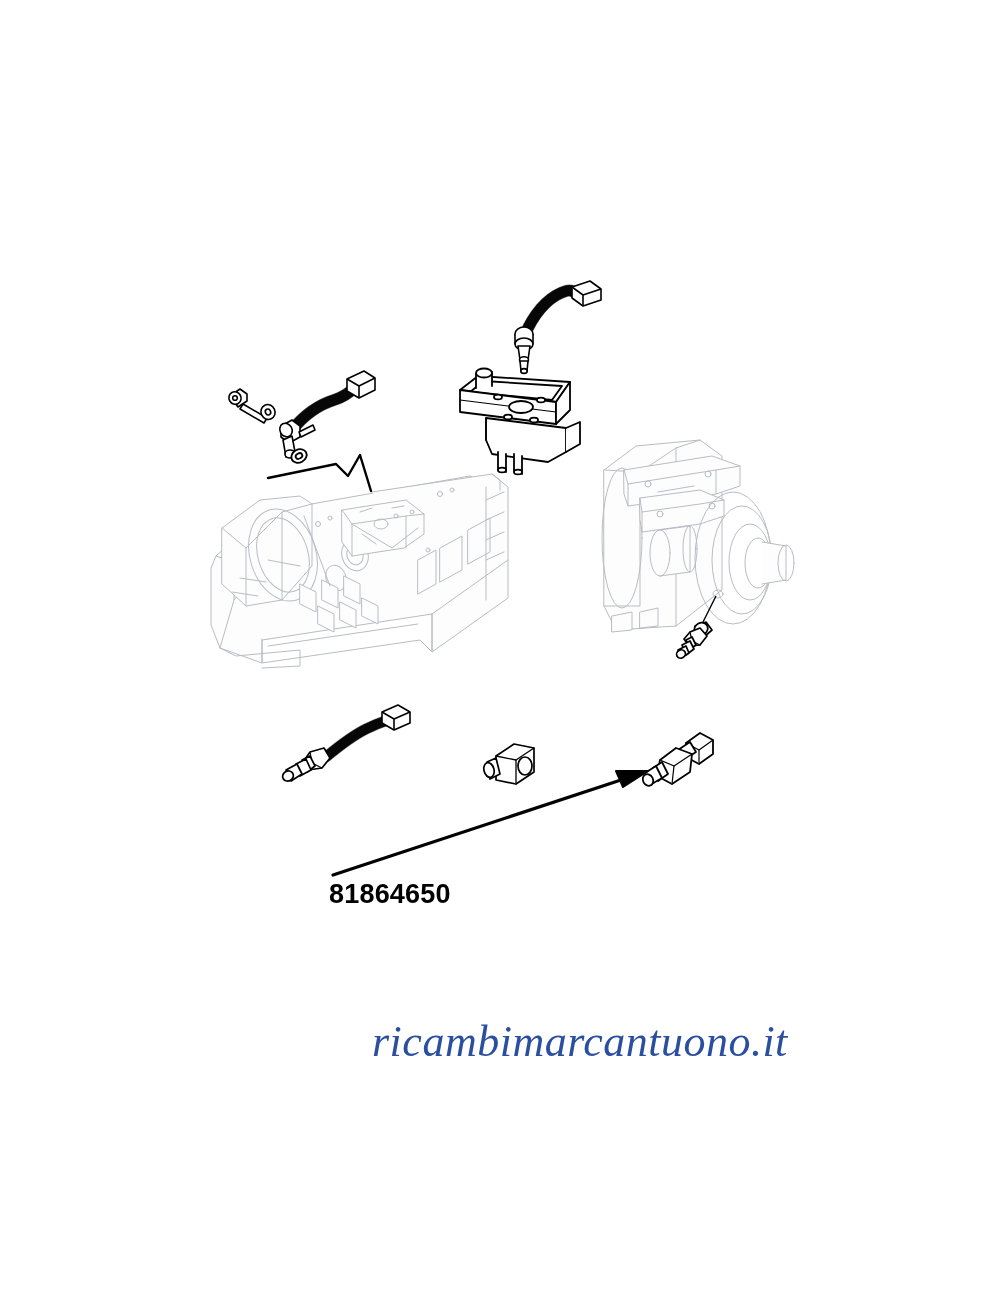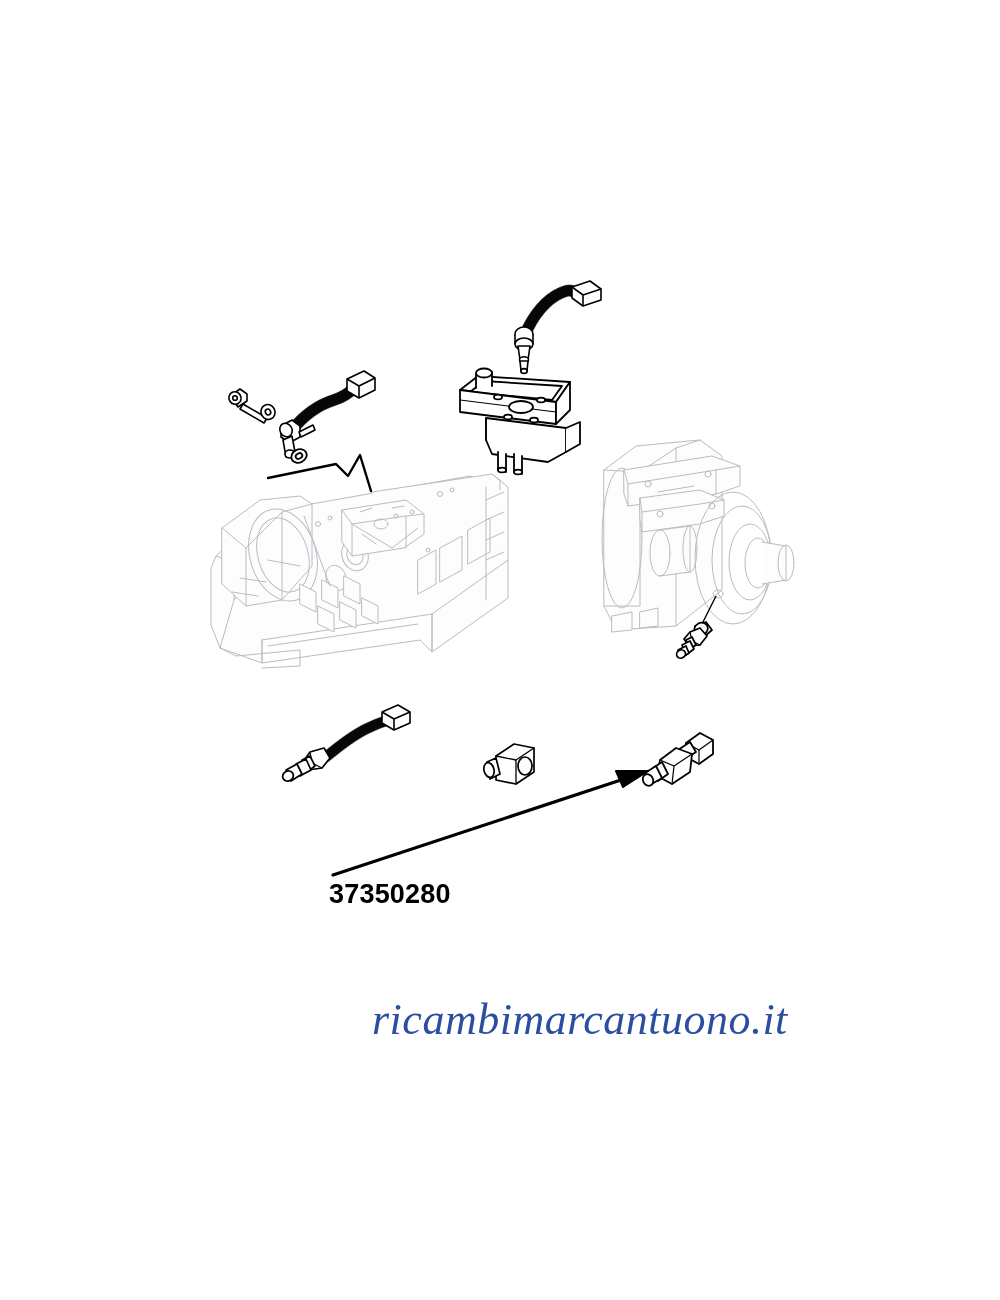--- a/index.html
+++ b/index.html
@@ -34,21 +34,21 @@
     font-size: 27px;
     font-weight: bold;
     color: #000000;
     letter-spacing: 0.2px;
     white-space: nowrap;
     line-height: 1;
   }
   .watermark {
     position: absolute;
     left: 372px;
-    top: 998px;
+    top: 1020px;
     font-family: "Liberation Serif", serif;
     font-style: italic;
     font-size: 44px;
     color: #2b4fa0;
     white-space: nowrap;
     line-height: 1;
     letter-spacing: 0.5px;
   }
 </style>
 </head>
@@ -340,17 +340,17 @@
       <ellipse cx="648" cy="780" rx="5" ry="6" transform="rotate(-28 648 780)" fill="#ffffff"></ellipse>
     </g>
 
     <g>
       <path d="M333,875 L630,777" fill="none" stroke="#000000" stroke-width="3.2" stroke-linecap="round"></path>
       <path d="M648,771 L616,771 L623,787 Z" fill="#000000" stroke="#000000" stroke-width="2" stroke-linejoin="round"></path>
     </g>
 
   </svg>
 
-  <div class="part-number-label">37350280</div>
+  <div class="part-number-label">81864650</div>
 
   <div class="watermark">ricambimarcantuono.it</div>
 
 </div>
 
 </body></html>

